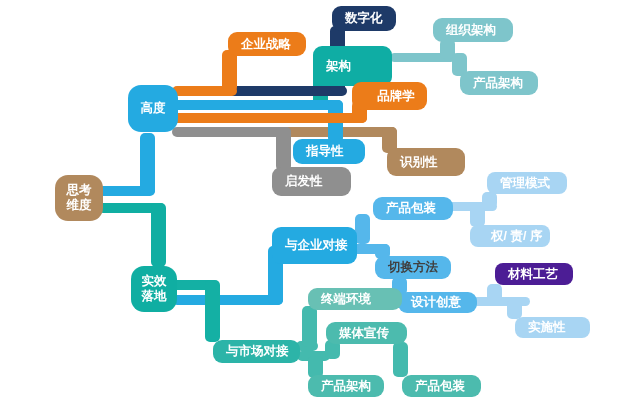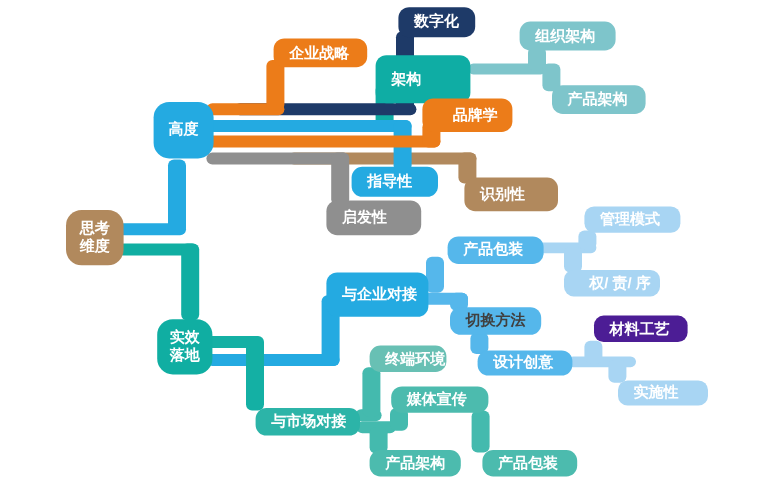--- a/index.html
+++ b/index.html
@@ -117,21 +117,21 @@
     </div>
     <div class="node left" style="left: 495px; top: 263px; width: 78px; height: 22px; background: #4c1d95; border-radius: 8px; color: rgb(255, 255, 255); z-index: 10;">
       <span><span>材料工艺</span></span>
     </div>
     <div class="node left" style="left: 515px; top: 317px; width: 75px; height: 21px; background: rgb(168, 213, 243); border-radius: 8px; color: rgb(255, 255, 255); z-index: 10;">
       <span><span>实施性</span></span>
     </div>
     <div class="node left" style="left: 213px; top: 340px; width: 87px; height: 23px; background: rgb(44, 180, 168); border-radius: 9px; color: rgb(255, 255, 255); z-index: 10;">
       <span><span>与市场对接</span></span>
     </div>
-    <div class="node left" style="left: 308px; top: 288px; width: 64px; height: 22px; background: rgb(104, 192, 180); border-radius: 9px; color: rgb(255, 255, 255); z-index: 10;">
+    <div class="node left" style="left: 308px; top: 288px; width: 94px; height: 22px; background: rgb(104, 192, 180); border-radius: 9px; color: rgb(255, 255, 255); z-index: 10;">
       <span><span>终端环境</span></span>
     </div>
     <div class="node left" style="left: 326px; top: 322px; width: 81px; height: 22px; background: rgb(76, 187, 174); border-radius: 9px; color: rgb(255, 255, 255); z-index: 10;">
       <span><span>媒体宣传</span></span>
     </div>
     <div class="node left" style="left: 308px; top: 375px; width: 76px; height: 22px; background: rgb(76, 187, 174); border-radius: 9px; color: rgb(255, 255, 255); z-index: 10;">
       <span><span>产品架构</span></span>
     </div>
     <div class="node left" style="left: 402px; top: 375px; width: 79px; height: 22px; background: rgb(76, 187, 174); border-radius: 9px; color: rgb(255, 255, 255); z-index: 10;">
       <span><span>产品包装</span></span>

